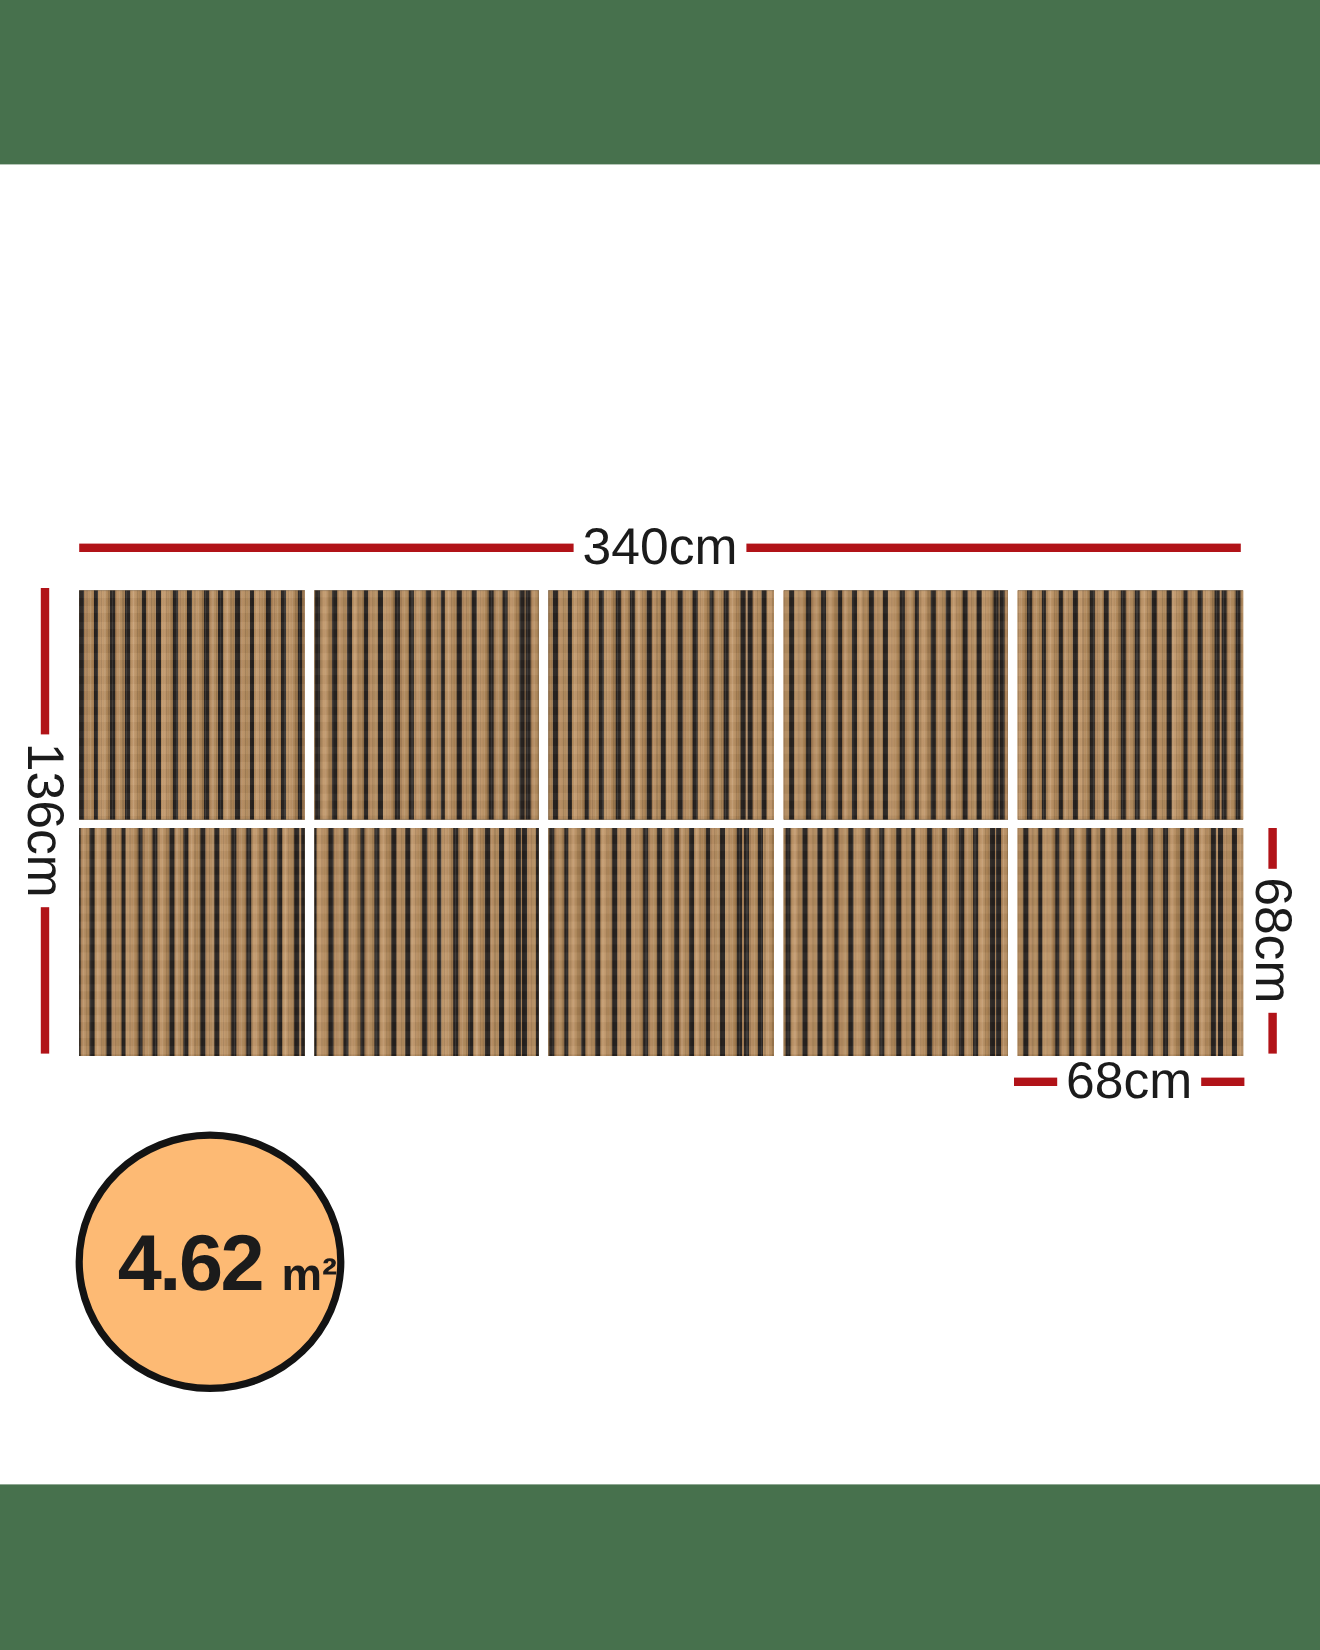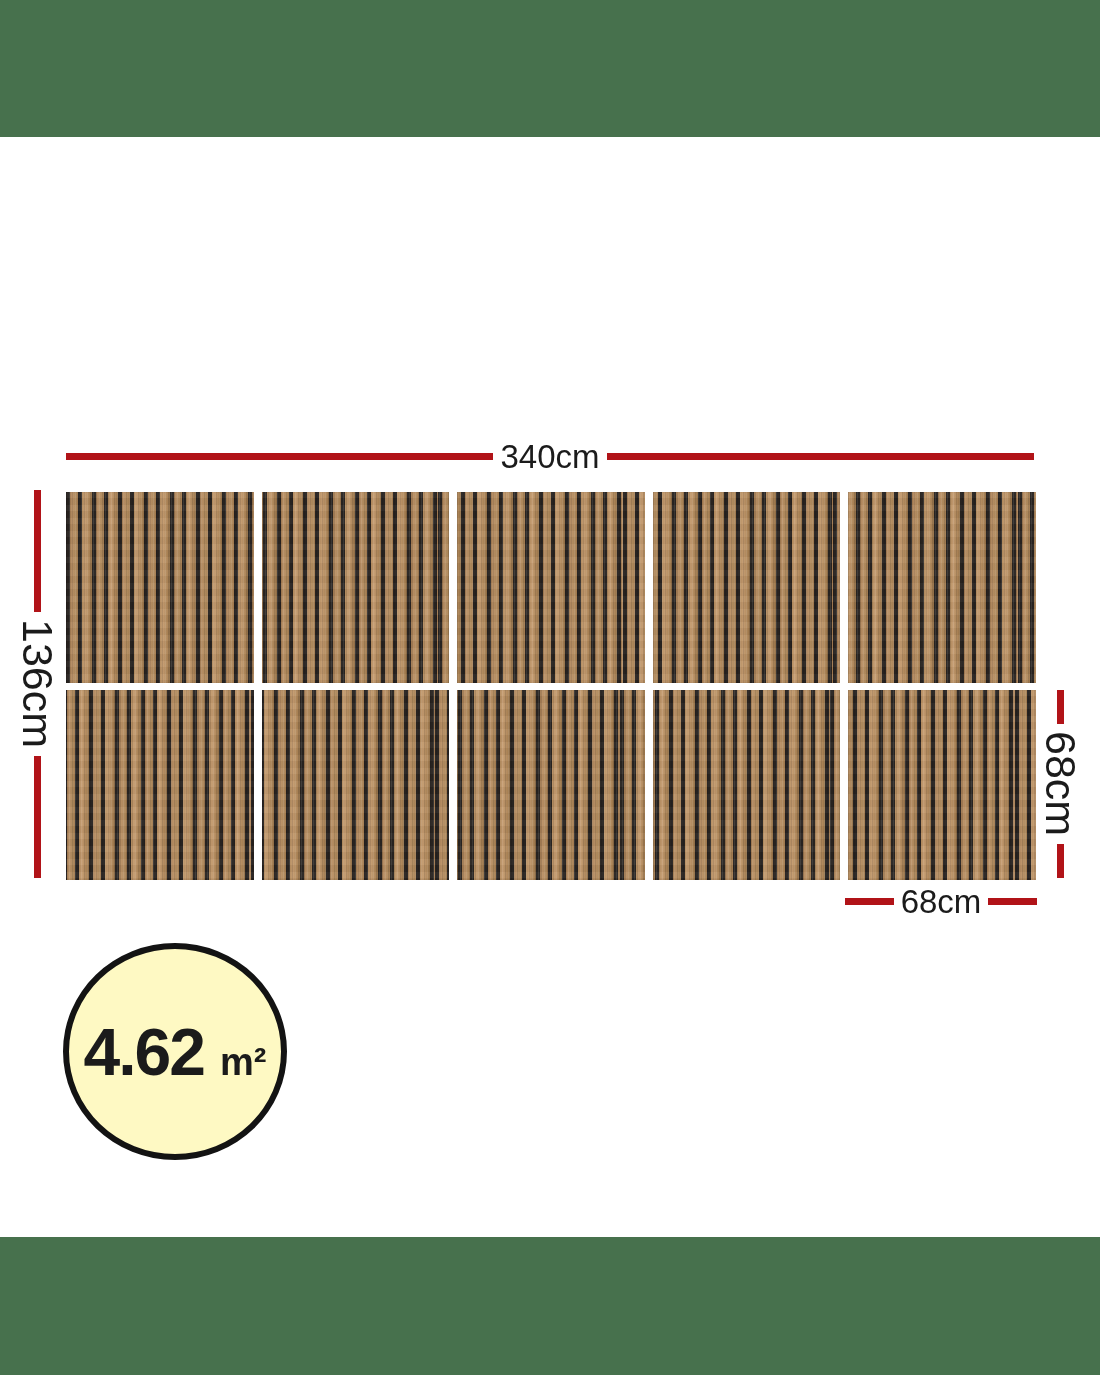--- a/index.html
+++ b/index.html
@@ -14,21 +14,21 @@
   }
 
   
   .band { position: absolute; left: 0; right: 0; background: var(--band-green, #47714d); }
   .band.top { top: 0; height: 137px; }
   .band.bottom { bottom: 0; height: 138px; }
 
   
   .dim { position: absolute; display: flex; align-items: center; }
   .dim-label {
-    font-size: 33px;
+    font-size: 43px;
     line-height: 1;
     color: var(--text-dark, #1b1b1b);
     padding: 0 3px;
     white-space: nowrap;
   }
   .hline { height: 7px; flex: 1 1 auto; background: var(--dim-red, #b11318); }
   .vline { width: 7px; flex: 1 1 auto; background: var(--dim-red, #b11318); }
 
   .dim-top    { left: 66px;  top: 434px; width: 968px; height: 44px; gap: 4px; }
   .dim-bottom { left: 845px; top: 879px; width: 192px; height: 44px; gap: 4px; }
@@ -75,24 +75,24 @@
     box-shadow: inset 0 0 1px rgba(0,0,0,0.35);
   }
 
   
   .area-badge {
     position: absolute;
     left: 63px; top: 943px;
     width: 212px; height: 205px;
     border: 6px solid var(--circle-border, #131313);
     border-radius: 50%;
-    background: #fef9c3;
+    background: #fdba74;
     display: flex;
     align-items: center;
-    justify-content: center;
+    justify-content: flex-end;
   }
   .area-text { display: flex; align-items: baseline; }
   .area-value {
     font-size: 66px;
     font-weight: bold;
     letter-spacing: -2px;
     line-height: 1;
     color: var(--text-dark, #1b1b1b);
   }
   .area-unit {

